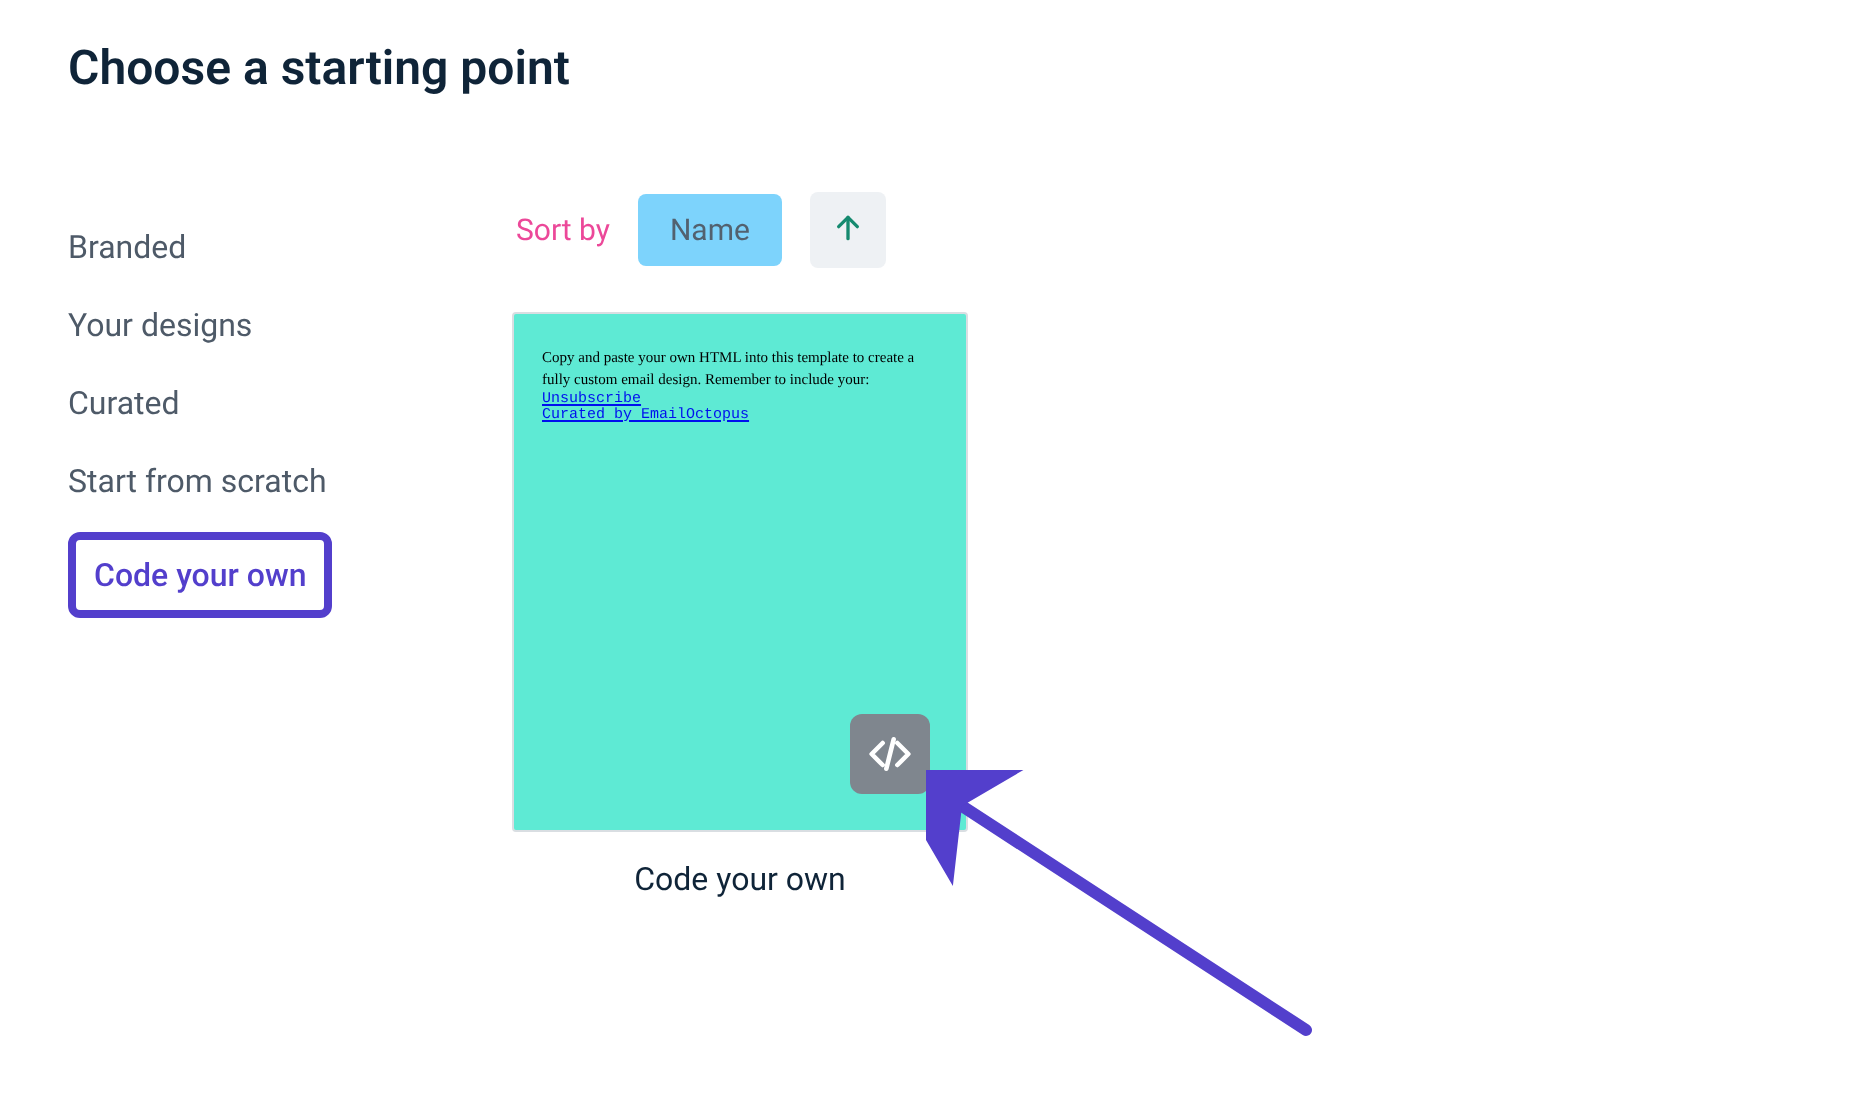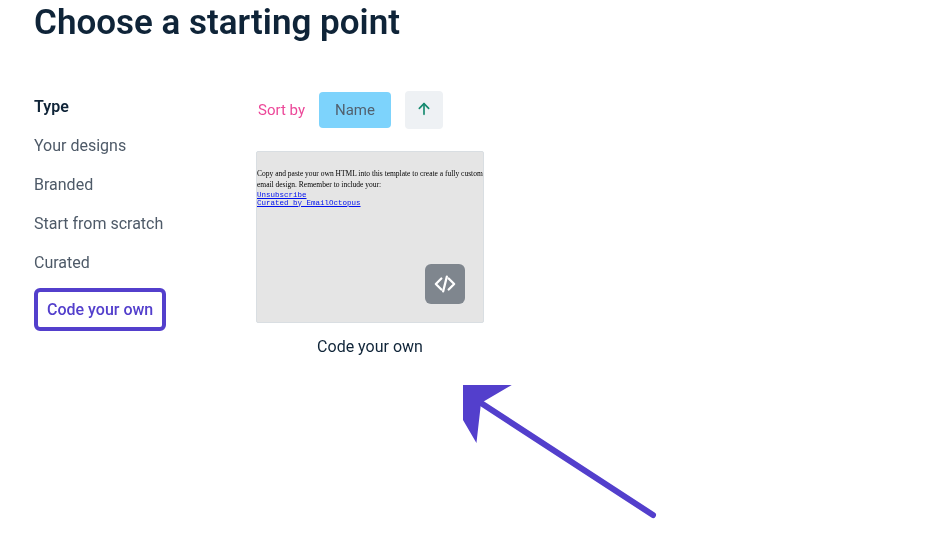--- a/index.html
+++ b/index.html
@@ -6,24 +6,24 @@
     body {
       font-family: -apple-system, BlinkMacSystemFont, "Segoe UI", Roboto, "Lato", sans-serif;
       background: #fff;
       color: #0f1f33;
       width: 929px;
       height: 552px;
       position: relative;
       overflow: hidden;
     }
     .page-title {
-      font-size: 35px;
+      font-size: 24px;
       font-weight: 600;
       color: #0f2438;
-      padding: 2px 34px 0;
+      padding: 20px 34px 0;
     }
     .main {
       display: flex;
       padding: 48px 34px 0;
       gap: 52px;
     }
     .sidebar {
       width: 170px;
       flex-shrink: 0;
     }
@@ -98,26 +98,26 @@
       justify-content: center;
       cursor: pointer;
       color: #158a6f;
     }
     .cards { padding-top: 22px; }
     .card {
       width: 228px;
     }
     .card-thumb {
       width: 228px;
-      height: 172px;
+      height: 260px;
       border: 1px solid #d9dee2;
       border-radius: 2px;
       position: relative;
-      background: #e5e5e5;
-      padding: 16px 0;
+      background: #5eead4;
+      padding: 16px 14px;
       cursor: pointer;
     }
     .thumb-text {
       font-family: "Times New Roman", serif;
       font-size: 7.5px;
       color: #000;
       line-height: 1.5;
     }
     .thumb-ul {
       padding-left: 14px;
@@ -156,25 +156,24 @@
     }
   </style>
 </head>
 <body>
 
 <h1 class="page-title">Choose a starting point</h1>
 
 <div class="main">
 
   <nav class="sidebar">
-    <div class="sidebar-item heading">Type</div>
+    <div class="sidebar-item">Branded</div>
     <div class="sidebar-item">Your designs</div>
-    <div class="sidebar-item">Branded</div>
+    <div class="sidebar-item">Curated</div>
     <div class="sidebar-item">Start from scratch</div>
-    <div class="sidebar-item">Curated</div>
     <div class="sidebar-item selected">Code your own</div>
   </nav>
 
   <div class="content">
 
     <div class="topbar">
       <span class="sort-label">Sort by</span>
       <span class="sort-value">Name</span>
       <button class="sort-dir-btn">
         <span>

